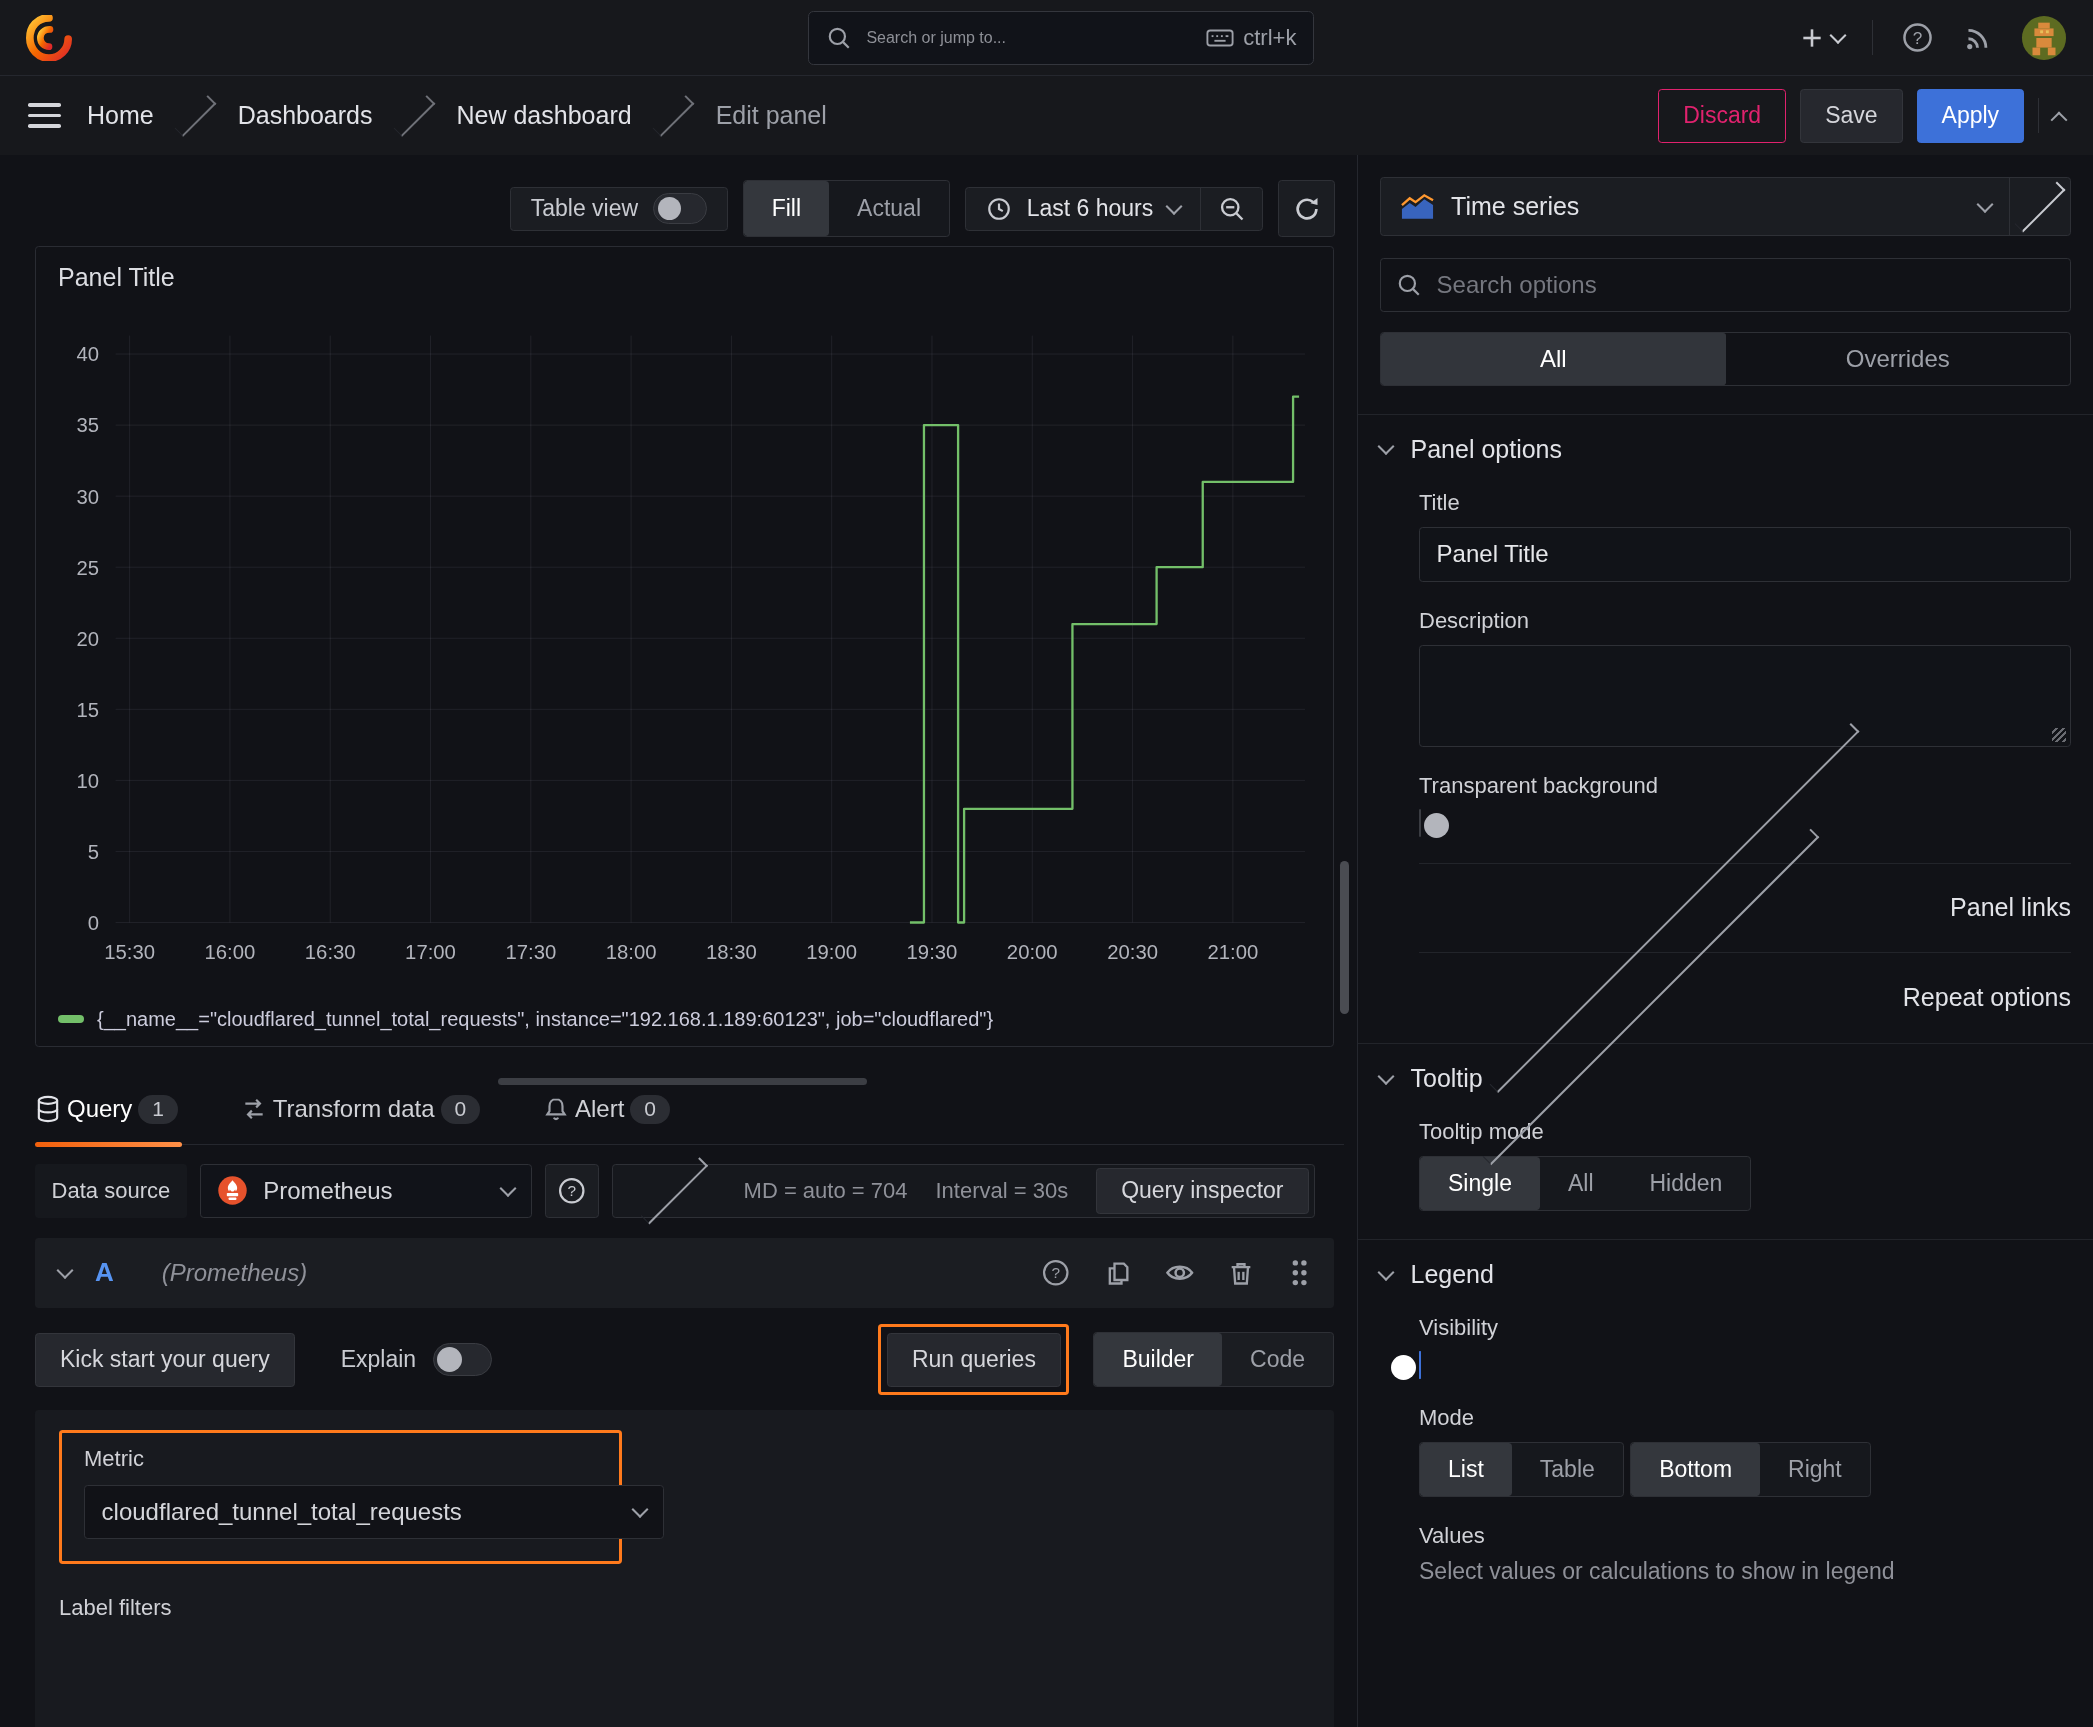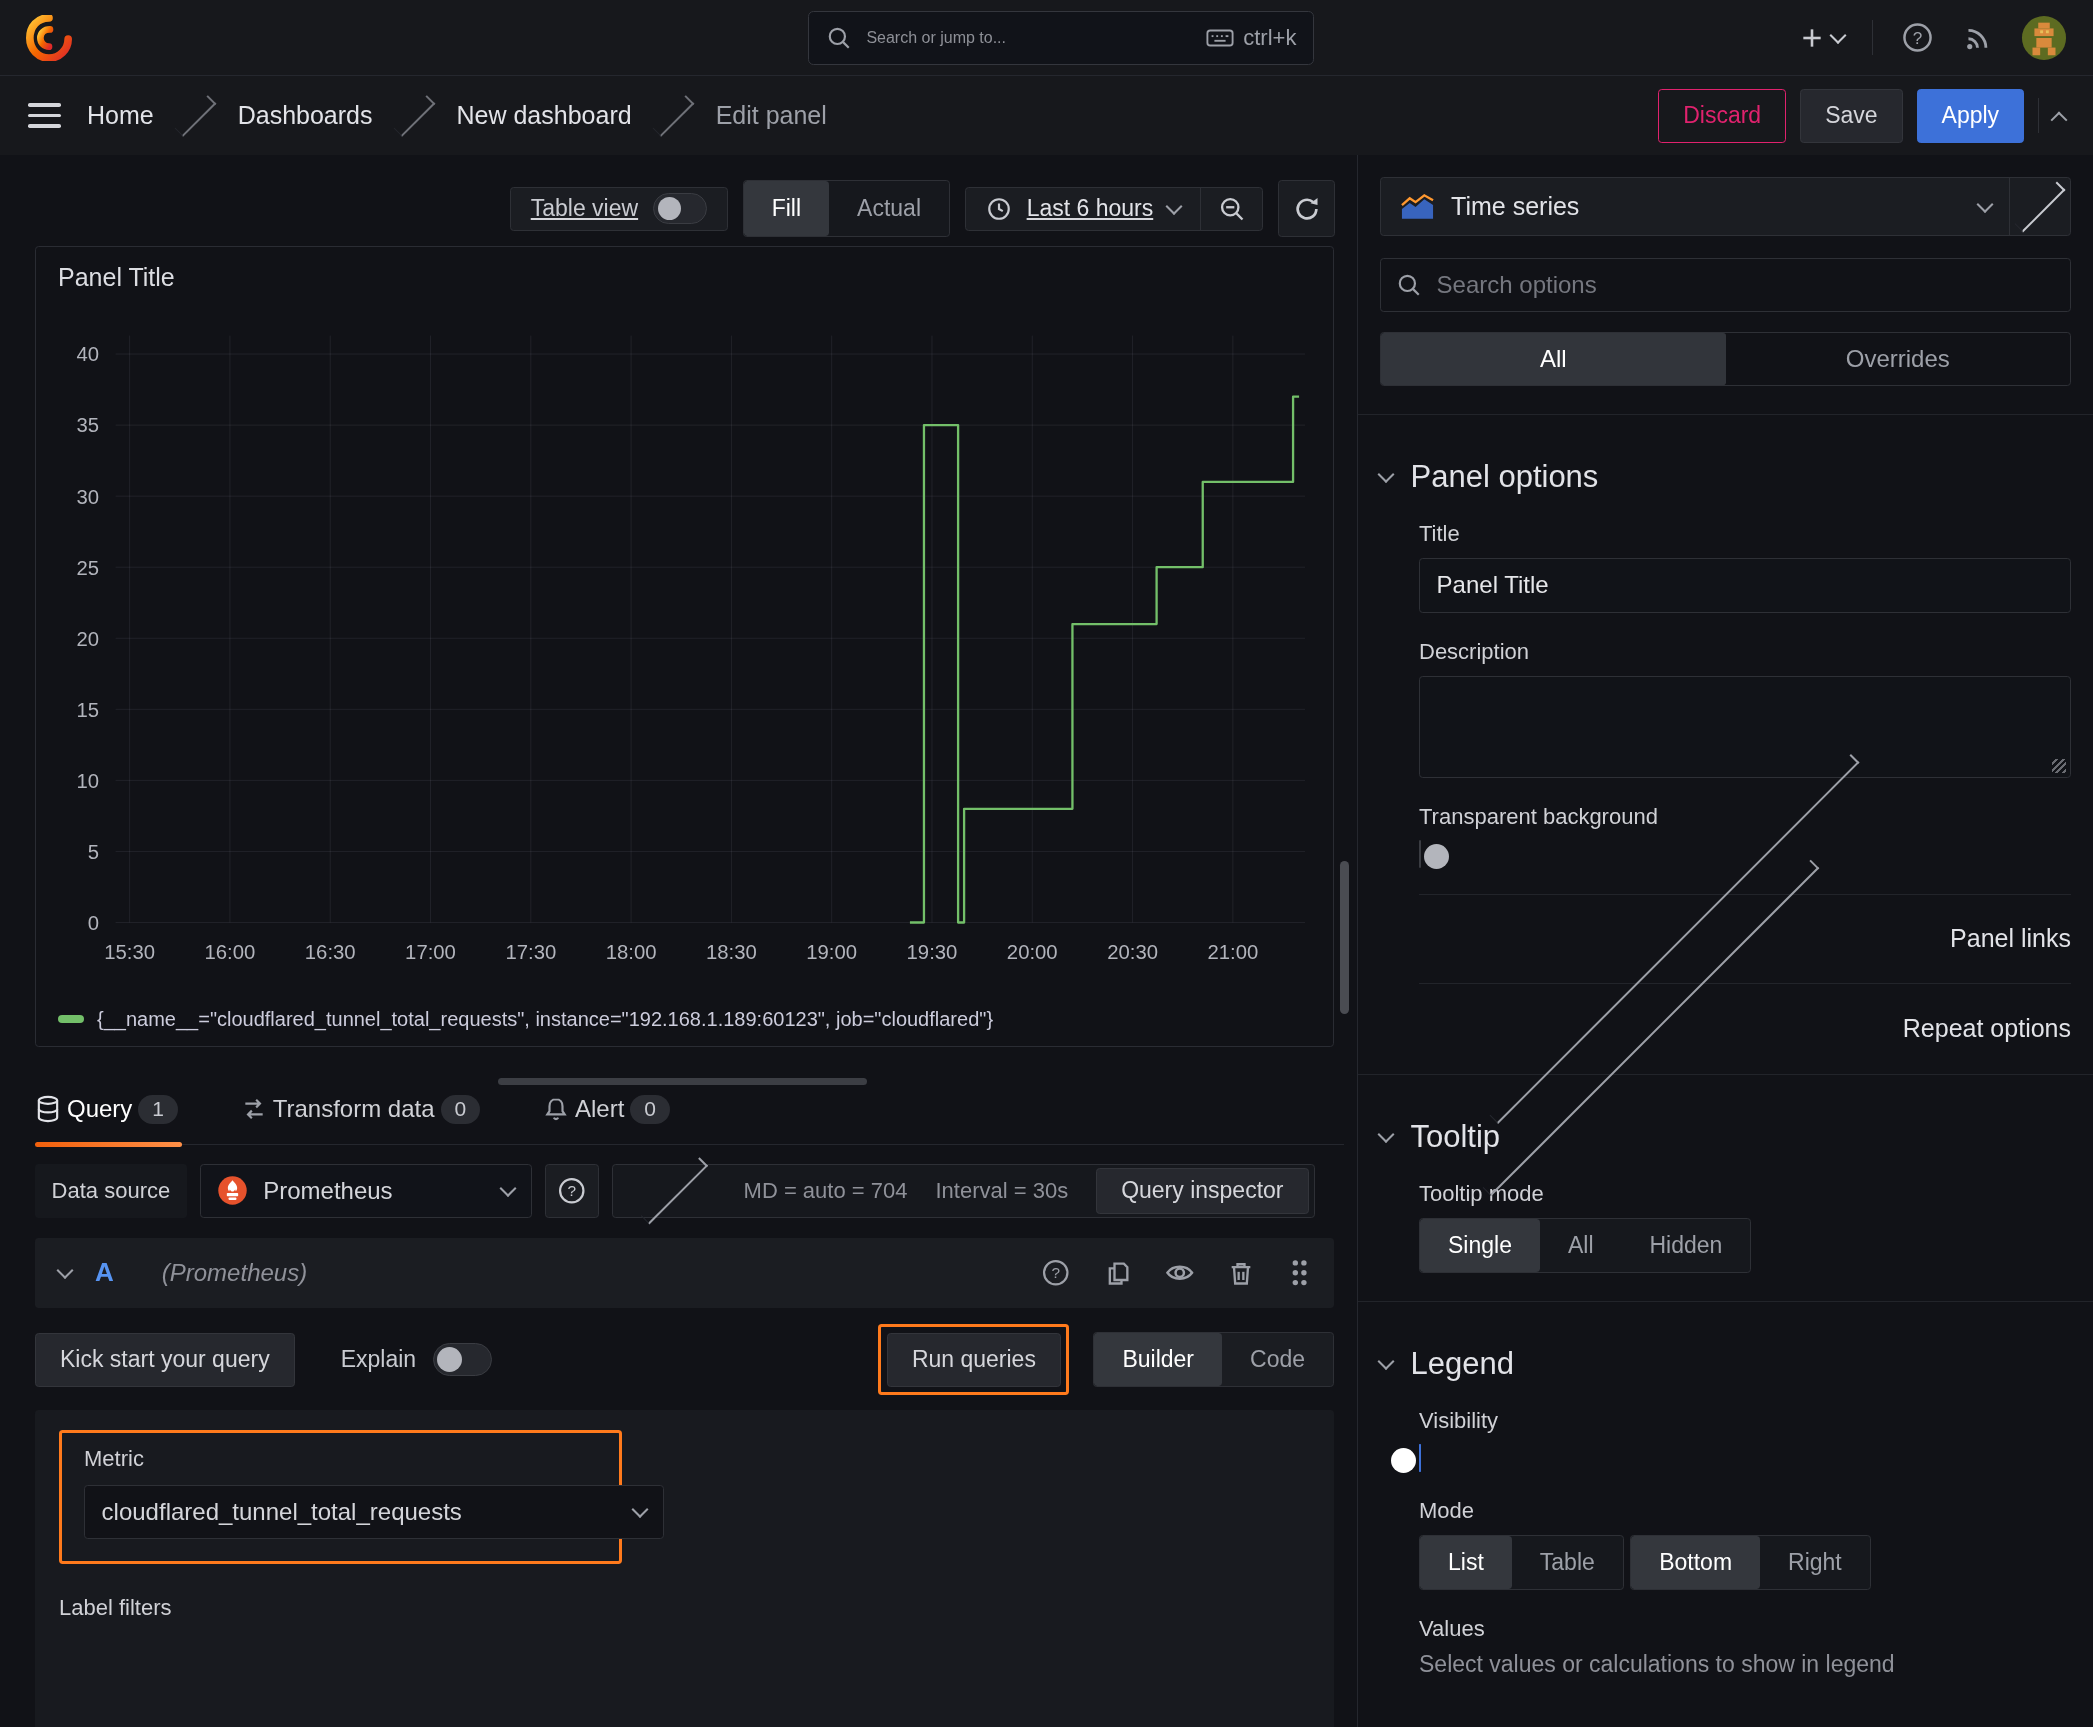--- a/index.html
+++ b/index.html
@@ -77,21 +77,21 @@
   .crumb-actions { margin-left:auto; display:flex; align-items:center; gap:14px; }
 
   
   .workspace { display:flex; height:1573px; }
   .left  { width:1357px; position:relative; }
   .right { flex:1; border-left:0.9px solid #25272e; padding:0 22px; position:relative; }
 
   .left-toolbar { padding:22px 22px 0 0; display:flex; justify-content:flex-end;
                   align-items:center; gap:14.8px; height:85px; }
   .group { display:flex; align-items:center; height:44px; background:#1b1d22;
-           border:0.9px solid #2e3036; border-radius:3.7px;text-decoration:underline; }
+           border:0.9px solid #2e3036; border-radius:3.7px; }
   .group .cell { display:flex; align-items:center; gap:14.8px; padding:0 20px; height:100%; }
   .group .cell + .cell { border-left:0.9px solid #2e3036; }
   .sq-btn { width:57px; height:57px; display:flex; align-items:center; justify-content:center;
             background:#1b1d22; border:0.9px solid #2e3036; border-radius:3.7px; color:#c9cbd1; }
 
   
   .panel-card { margin:5.5px 23px 0 35px; height:801px; border:0.9px solid #2a2c33;
                 border-radius:3.7px; position:relative; background:#111217; }
   .panel-title { position:absolute; top:16.6px; left:22px; font-size:25px; color:#dcdde2; }
   #chart-svg { position:absolute; left:0; top:0; }
@@ -158,22 +158,22 @@
                 display:flex; align-items:center; gap:14.8px; padding:0 14.8px; }
   .opt-search input { flex:1; background:transparent; border:none; outline:none;
                       color:#c9cbd1; font-size:24px; font-family:inherit; }
   .opt-search input::placeholder { color:#75777f; }
   .opt-tabs { margin-top:20px; height:54px; border:0.9px solid #2e3036; border-radius:3.7px;
               display:flex; overflow:hidden; }
   .opt-tabs .t { flex:1; display:flex; align-items:center; justify-content:center;
                  color:#9da0a8; font-size:24px; }
   .opt-tabs .t.active { background:#32353b; color:#fff; border-radius:2.8px; }
   .sect-divider { height:0.9px; background:#22242a; margin:28px -22px 0; }
-  .section-head { margin-top:44px; display:flex; align-items:center; gap:18.5px;
-                  color:#e2e3e8; font-size:31px; font-weight:500; }
+  .section-head { margin-top:20px; display:flex; align-items:center; gap:18.5px;
+                  color:#e2e3e8; font-size:25px; font-weight:500; }
   .section-head .ch { color:#9da0a8; }
   .sect-body { padding-left:39px; }
   .opt-label { margin:26px 0 11px; font-size:22px; color:#d0d1d6; }
   .text-input { width:100%; height:55px; background:#111318; border:0.9px solid #2e3036;
                 border-radius:3.7px; color:#e6e7ea; font-size:24px; padding:0 16.6px;
                 font-family:inherit; outline:none; }
   .textarea-wrap { position:relative; }
   .textarea-wrap textarea { width:100%; height:102px; background:#111318;
       border:0.9px solid #2e3036; border-radius:3.7px; resize:none; outline:none;
       color:#e6e7ea; font-family:inherit; font-size:24px; padding:11px 16.6px; display:block; }

